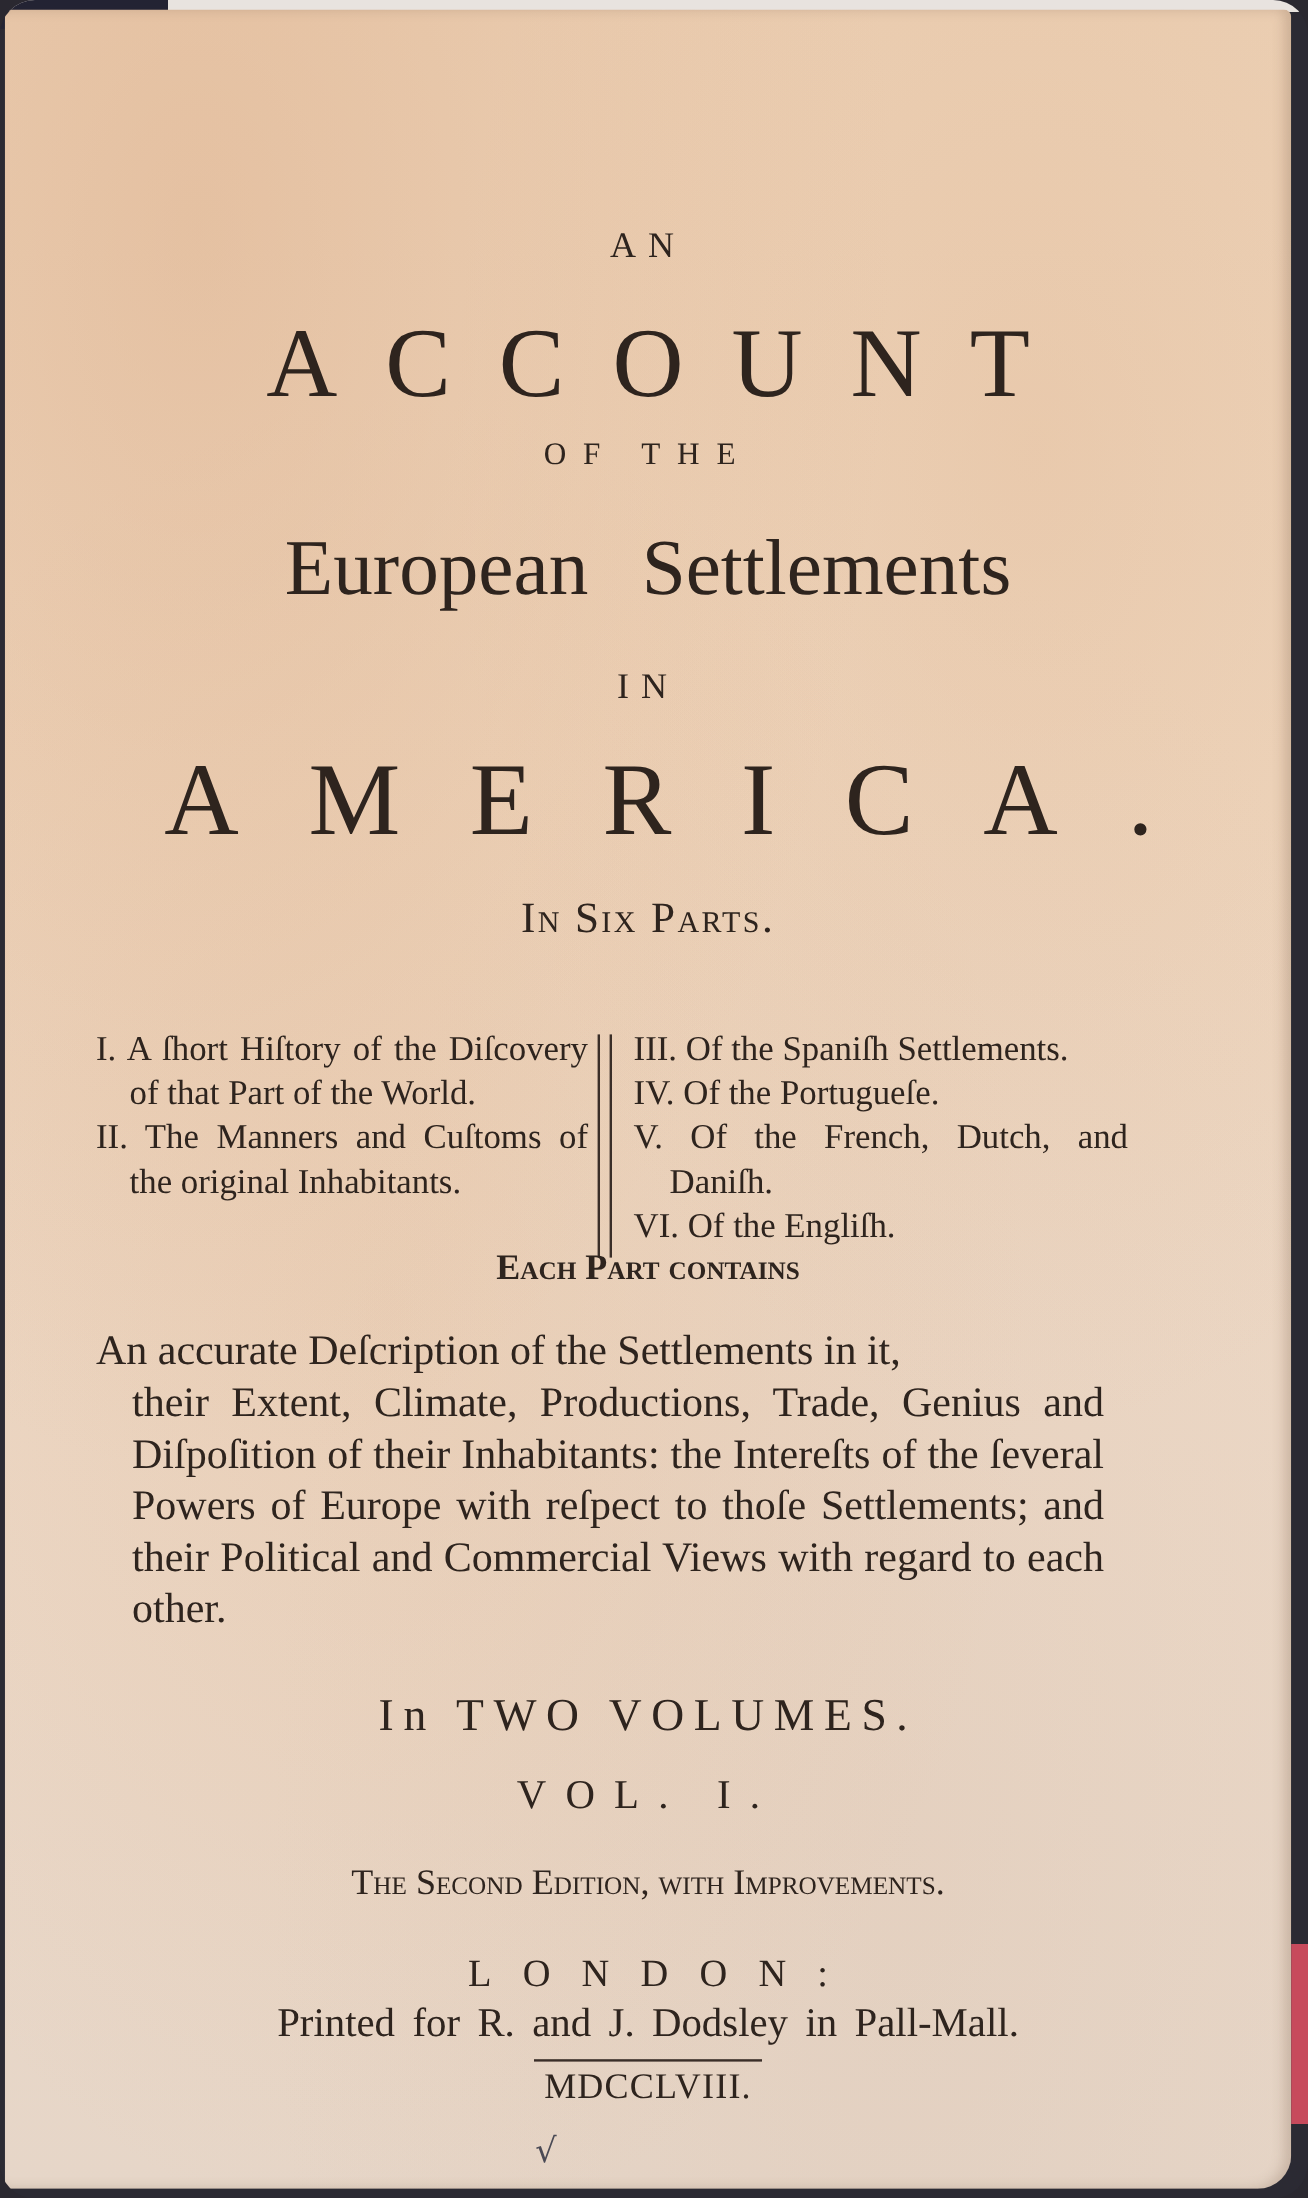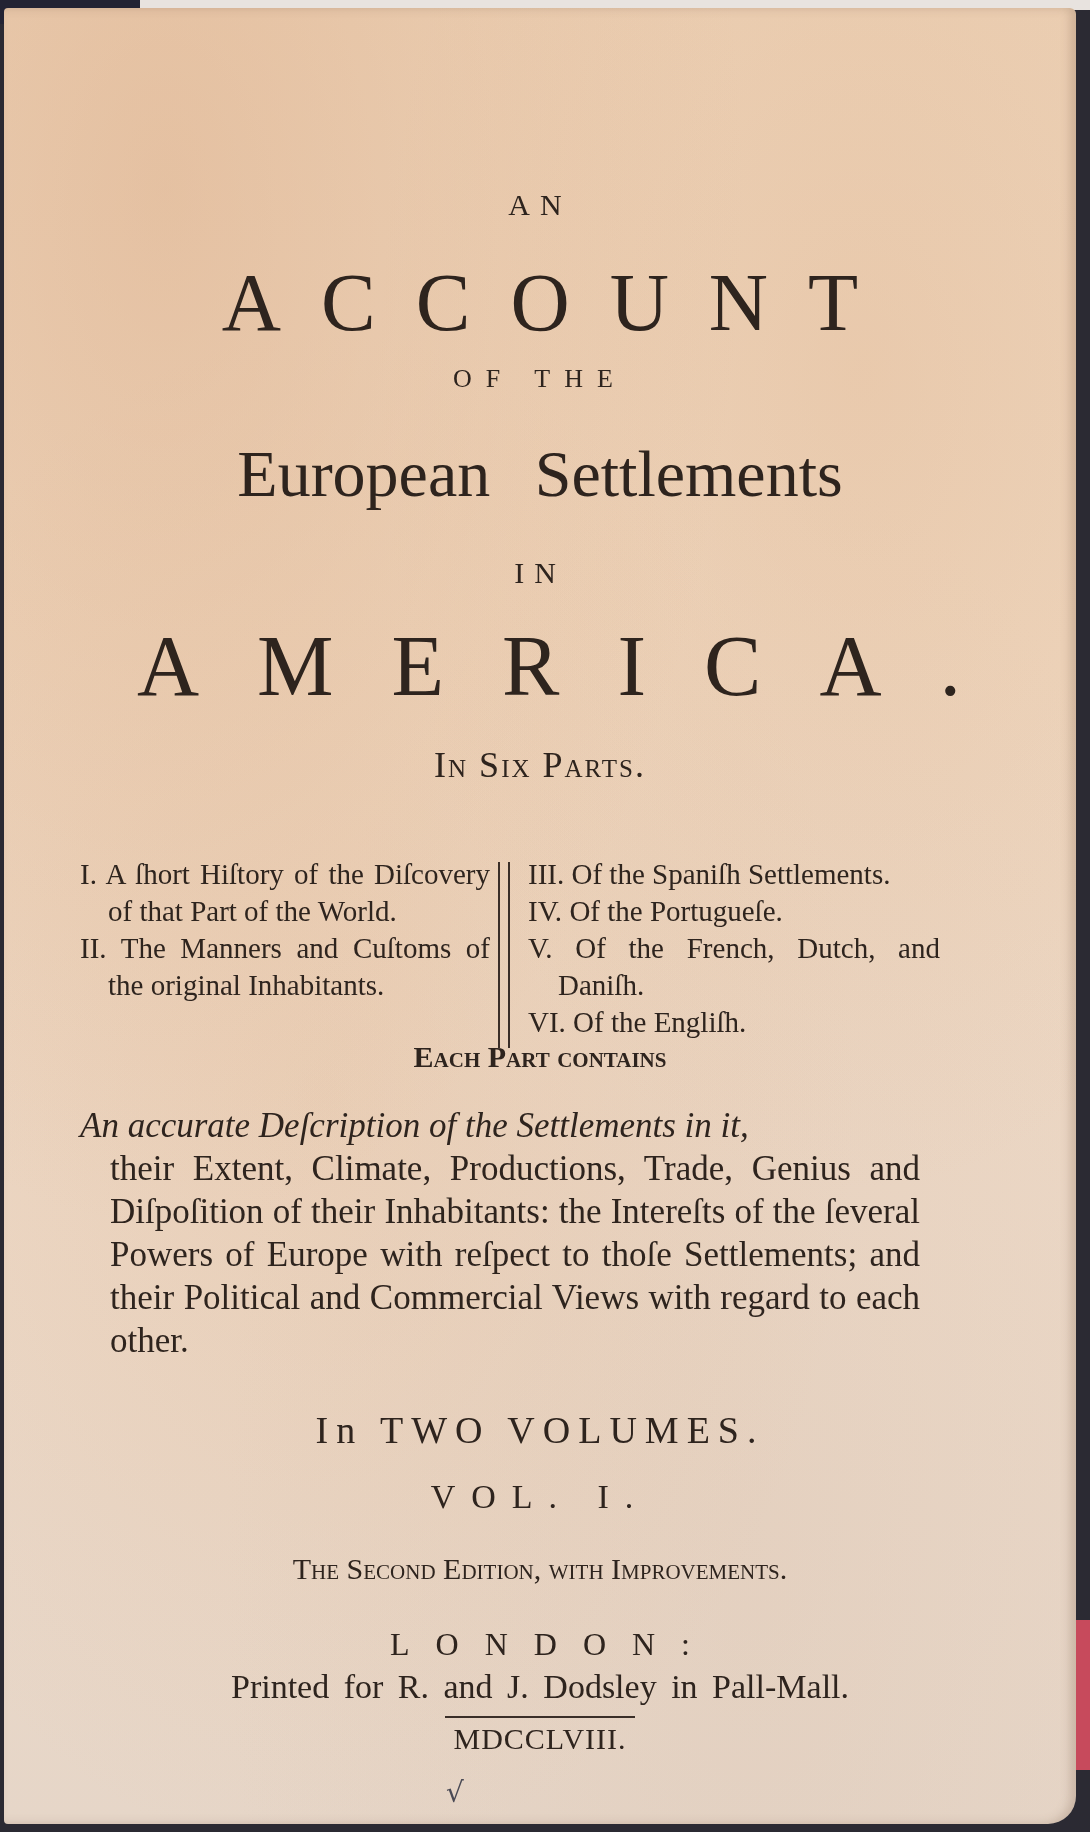--- a/index.html
+++ b/index.html
@@ -9,20 +9,21 @@
     height: 1832px;
     overflow: hidden;
     background: #2a2830;
   }
   .photo {
     position: relative;
     width: 1090px;
     height: 1832px;
     background: #2b2a33;
     overflow: hidden;
+    border-radius: 29px;
   }
   .top-strip {
     position: absolute;
     left: 0; top: 0;
     width: 1090px; height: 10px;
     background: #e8e3df;
   }
   .top-strip-dark {
     position: absolute;
     left: 0; top: 0;
@@ -88,21 +89,21 @@
   .each-part { top: 1032px; font-size: 30px; font-weight: bold; }
   .desc {
     position: absolute;
     top: 1096px; left: 76px;
     width: 840px;
     font-size: 35px;
     line-height: 43px;
     text-align: justify;
     text-align-last: left;
   }
-  .desc-first { display: block; font-style: italic; }
+  .desc-first { display: block; }
   .desc-rest { display: block; padding-left: 30px; }
 
   .two-volumes { top: 1400px; font-size: 38px; letter-spacing: 8px; }
   .vol { top: 1470px; font-size: 34px; letter-spacing: 16px; }
   .edition { top: 1544px; font-size: 30px; }
   .london { top: 1618px; font-size: 32px; letter-spacing: 26px; padding-left: 26px; }
   .printed { top: 1660px; font-size: 34px; word-spacing: 6px; }
   .date {
     top: 1708px; font-size: 30px; letter-spacing: 1px;
   }

